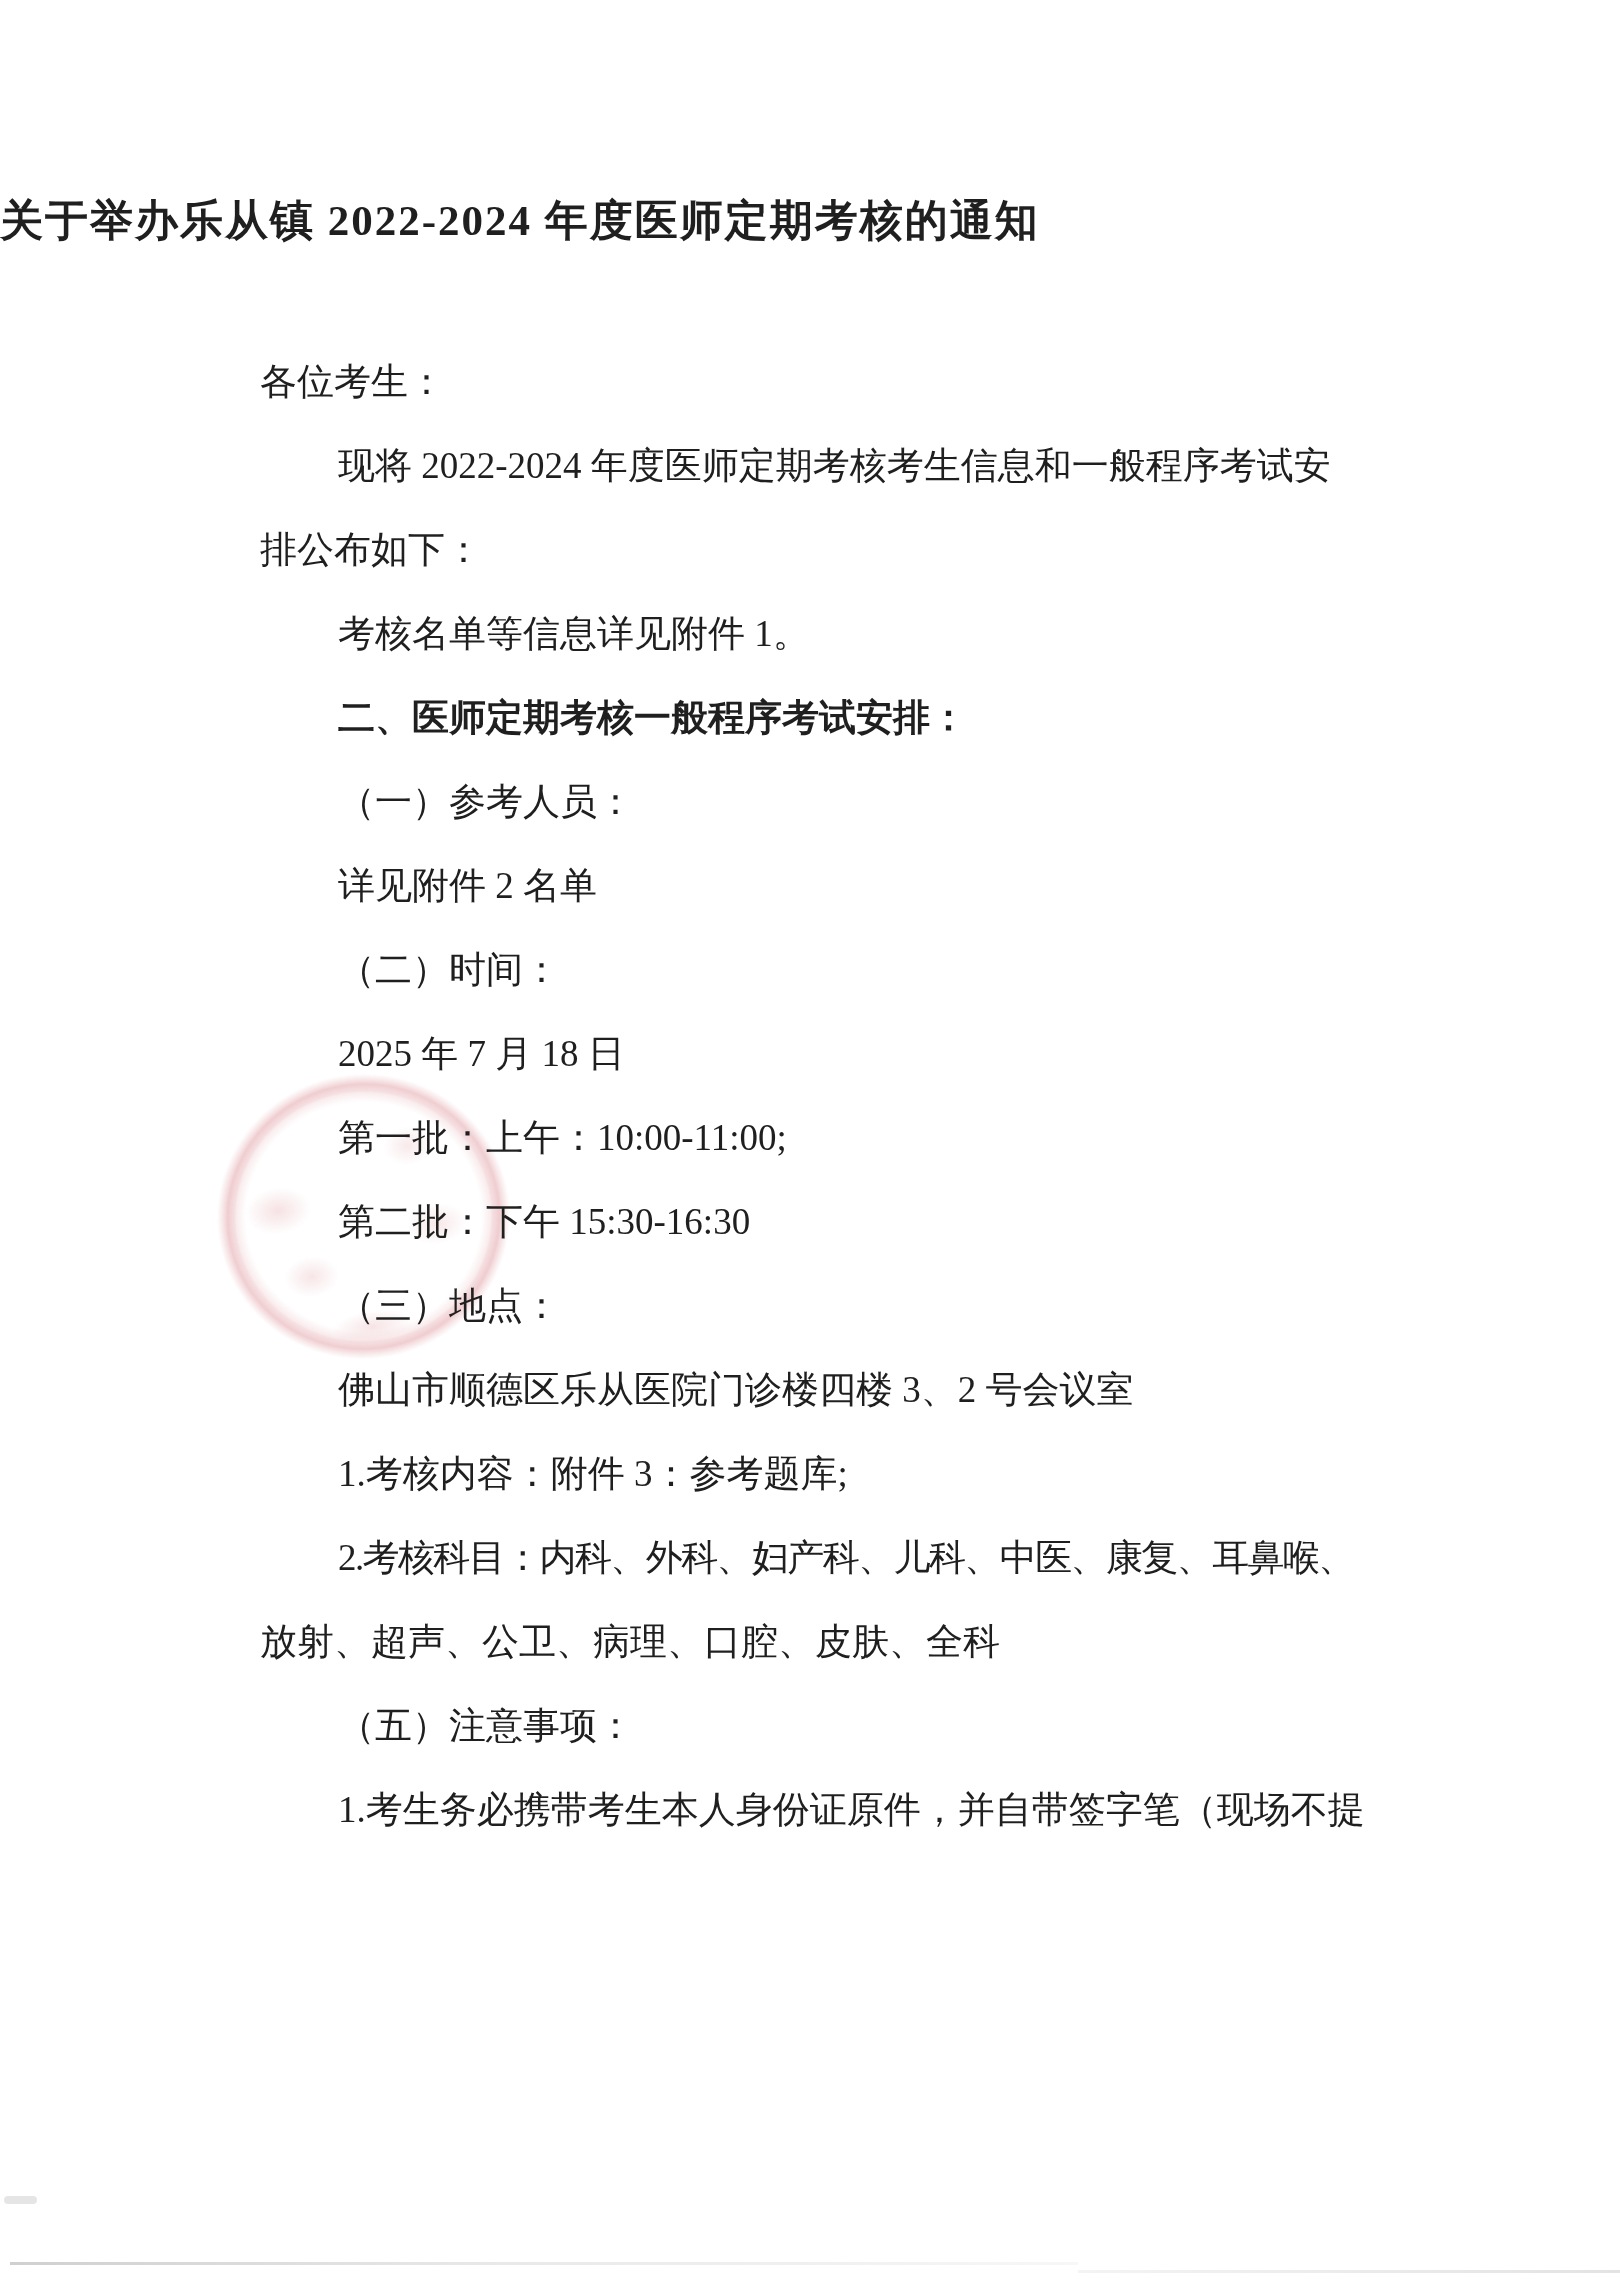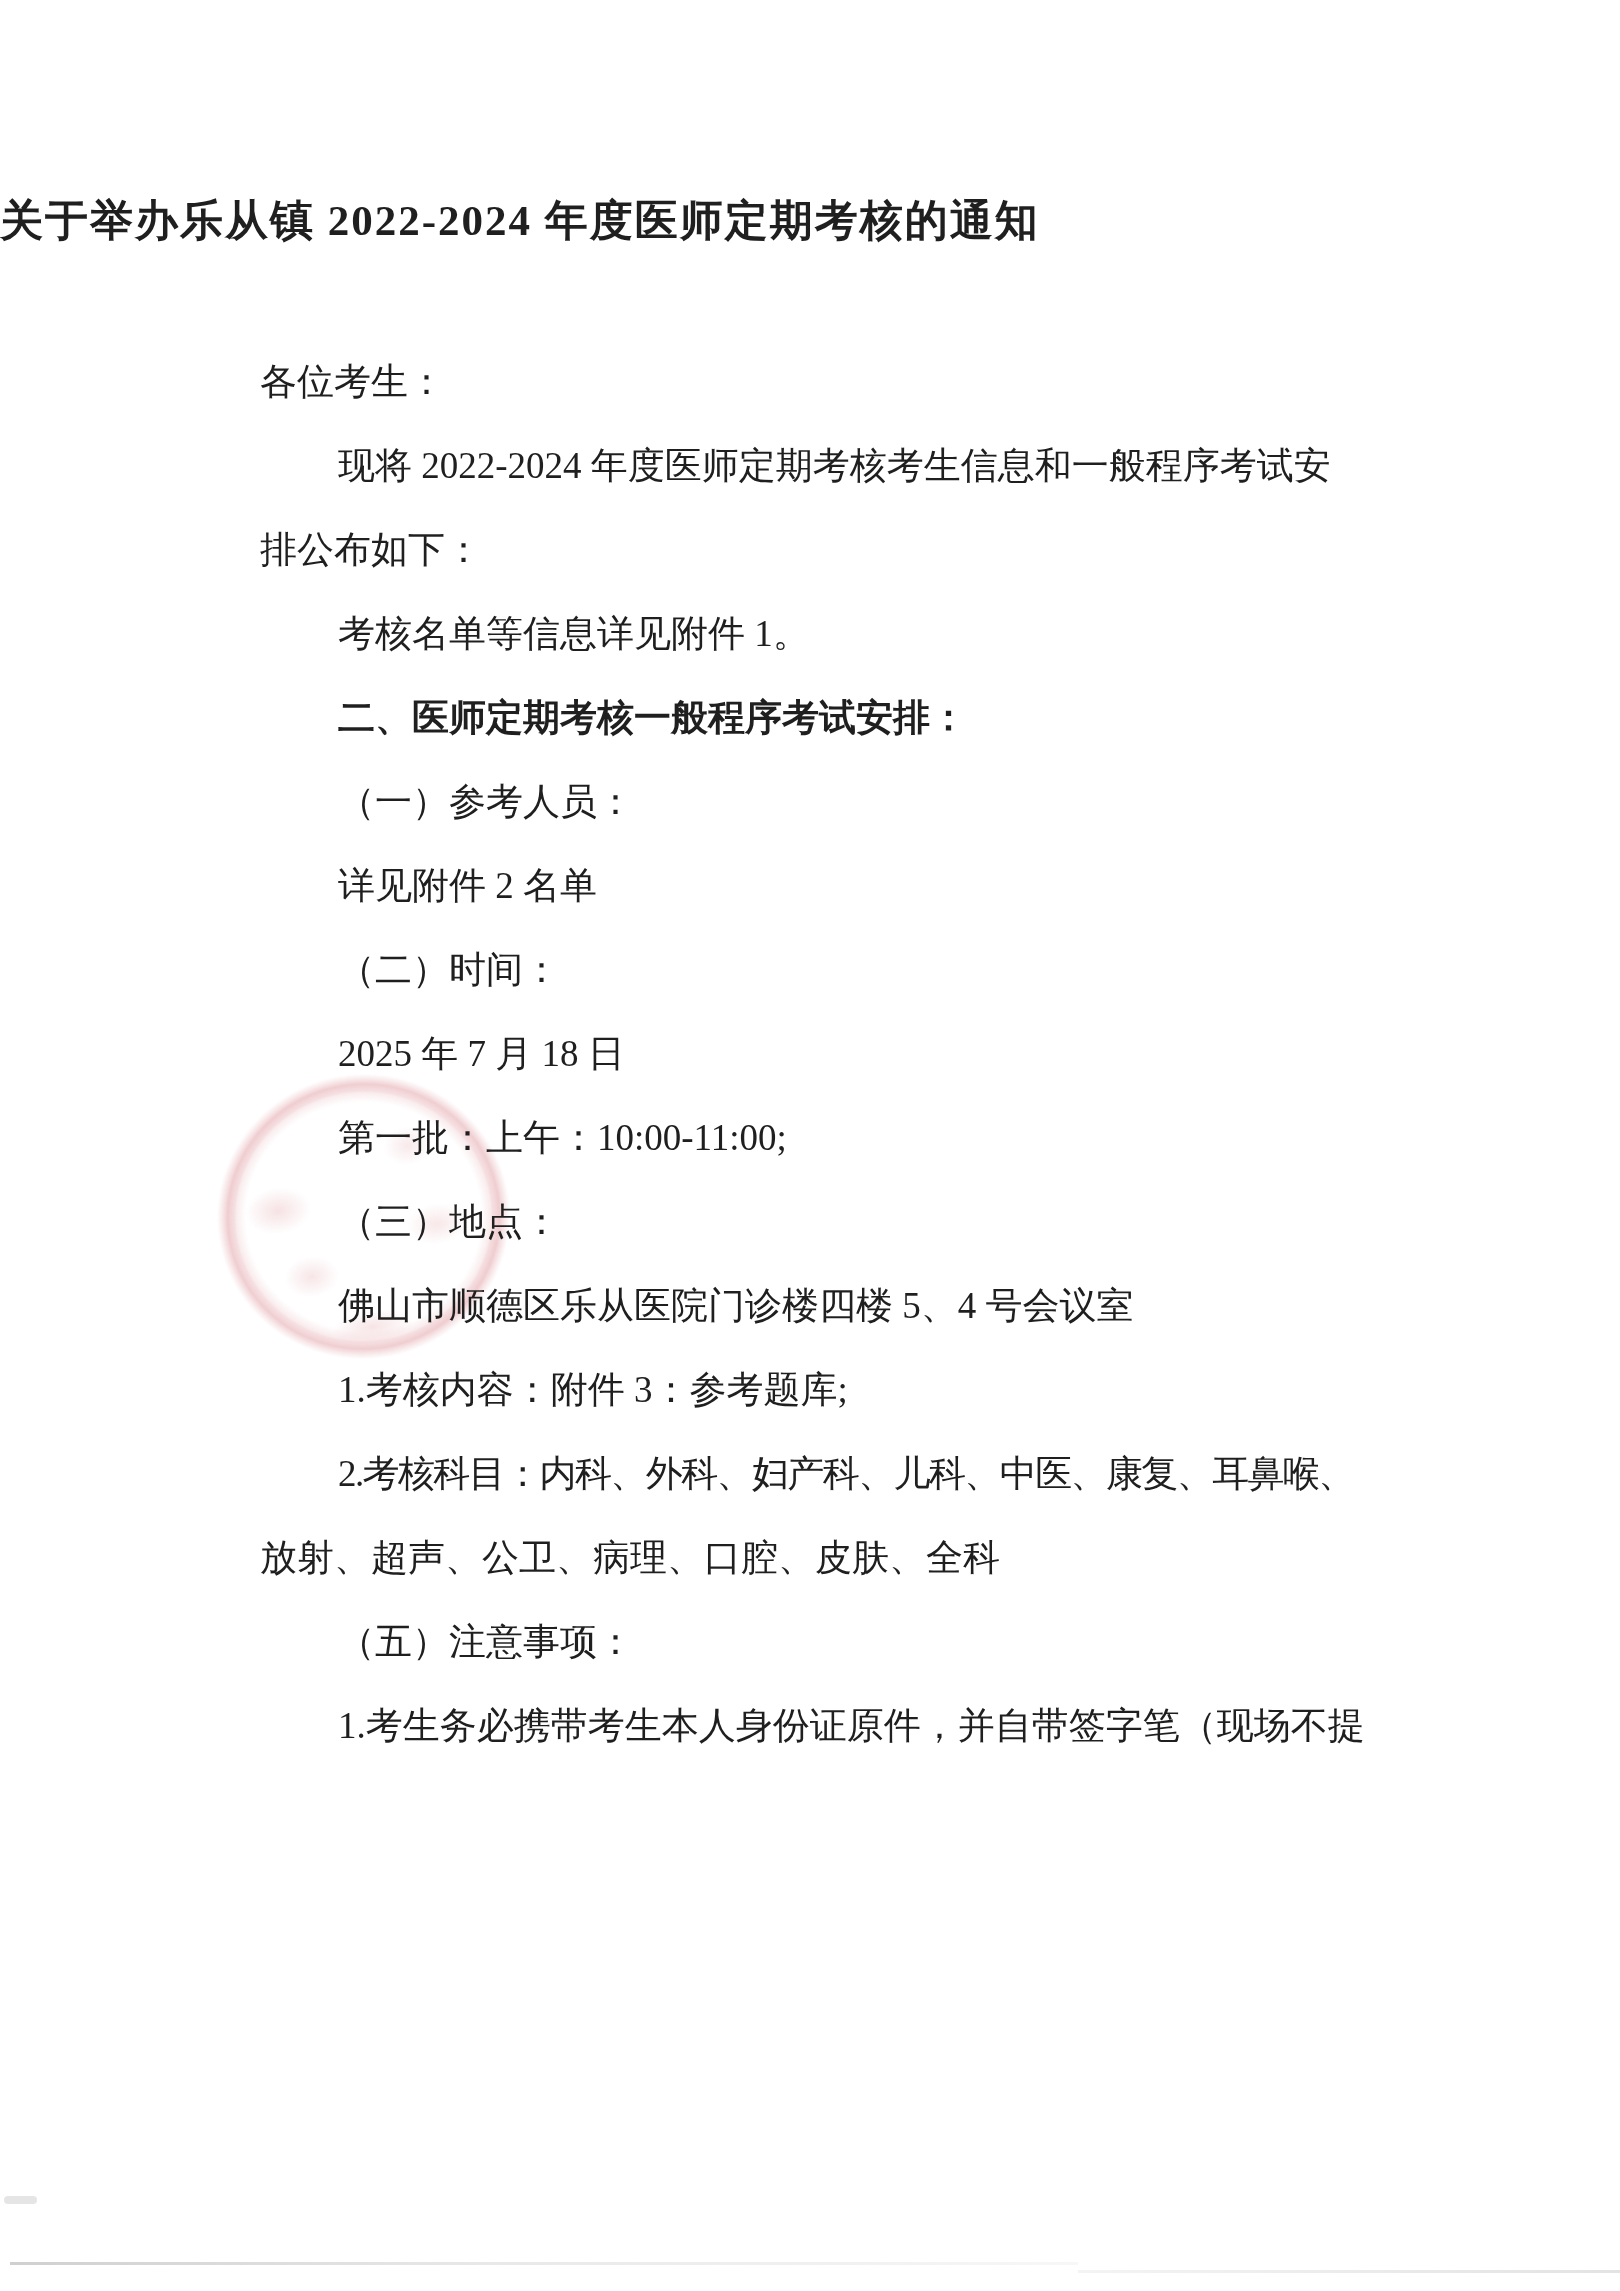--- a/index.html
+++ b/index.html
@@ -114,22 +114,23 @@
     <p class="line">各位考生：</p>
     <p class="line indent">现将 2022-2024 年度医师定期考核考生信息和一般程序考试安</p>
     <p class="line">排公布如下：</p>
     <p class="line indent">考核名单等信息详见附件 1。</p>
     <p class="line indent bold">二、医师定期考核一般程序考试安排：</p>
     <p class="line indent">（一）参考人员：</p>
     <p class="line indent">详见附件 2 名单</p>
     <p class="line indent">（二）时间：</p>
     <p class="line indent">2025 年 7 月 18 日</p>
     <p class="line indent">第一批：上午：10:00-11:00;</p>
+    <p class="line indent">第二批：下午 15:30-16:30</p>
     <p class="line indent">（三）地点：</p>
-    <p class="line indent">佛山市顺德区乐从医院门诊楼四楼 5、4 号会议室</p>
+    <p class="line indent">佛山市顺德区乐从医院门诊楼四楼 3、2 号会议室</p>
     <p class="line indent">1.考核内容：附件 3：参考题库;</p>
     <p class="line indent tight">2.考核科目：内科、外科、妇产科、儿科、中医、康复、耳鼻喉、</p>
     <p class="line">放射、超声、公卫、病理、口腔、皮肤、全科</p>
     <p class="line indent">（五）注意事项：</p>
     <p class="line indent"><span>1.考生务必携带考生本人</span><b>身份证原件</b><span>，并</span><b>自带签字笔</b><span>（现场不提</span></p>
   </div>
 
   <div class="stamp"></div>
 
   <div class="scan-line-1"></div>

